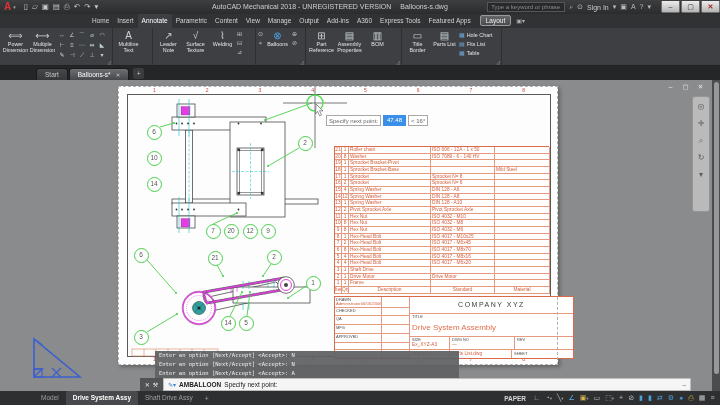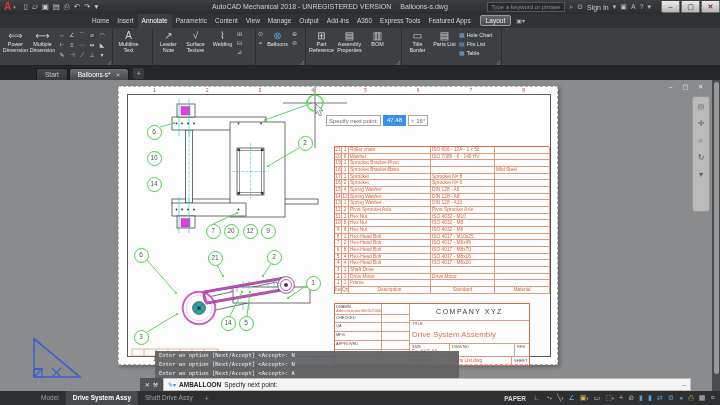--- a/index.html
+++ b/index.html
@@ -67,21 +67,21 @@
 .mg{stroke:#e03fe0;stroke-width:0.7;fill:none}
 .cy{stroke:#19c5c5;stroke-width:0.6;fill:none}
 .cyd{stroke:#19c5c5;stroke-width:0.5;fill:none;stroke-dasharray:3,1.5}
 .balloon{position:absolute;width:15px;height:15px;border:1.2px solid #49cf49;border-radius:50%;background:#fff;color:#555;font-size:6.5px;line-height:12.5px;text-align:center}
 
 #bom{position:absolute;left:216px;top:60px;width:215px;display:grid;grid-template-columns:7px 7px 82px 64px 55px;grid-auto-rows:6.68px;border-left:1px solid #d96a4a;border-top:1px solid #d96a4a;background:#fff}
 .bcell{border-right:1px solid #e59a80;border-bottom:1px solid #e59a80;font-size:4.8px;line-height:5.6px;color:#d3603f;overflow:hidden;white-space:nowrap;padding-left:1px}
 .bcell.num{text-align:center;padding-left:0}
 .bcell.bhead{text-align:center;padding-left:0}
 
-#tblock{position:absolute;left:216px;top:217px;width:196px;height:63px;border:1px solid #d96a4a;display:flex;background:#fff;font-size:4.2px;color:#555}
+#tblock{position:absolute;left:216px;top:210px;width:240px;height:63px;border:1px solid #d96a4a;display:flex;background:#fff;font-size:4.2px;color:#555}
 #tb-left{width:47px;display:flex;flex-direction:column;border-right:1px solid #e59a80}
 .aprow{border-bottom:1px solid #e59a80;padding:1px 1px 0 1px;overflow:hidden}
 .aplabel{font-size:4px;color:#4a4a4a;line-height:4px;display:block}
 .apval{display:flex;justify-content:space-between;font-size:4.2px;color:#d3603f;line-height:4.6px}
 #tb-mid{width:28px;display:flex;flex-direction:column;border-right:1px solid #e59a80}
 .midcell{border-bottom:1px solid #e59a80}
 #tb-right2{flex:1;display:flex;flex-direction:column}
 #company-cell{height:17px;border-bottom:1px solid #e59a80;display:flex;align-items:center;justify-content:center;font-size:7px;letter-spacing:1.5px;color:#3c3c3c}
 #title-cell{height:24px;border-bottom:1px solid #e59a80;position:relative}
 #title-cell .tiny{position:absolute;left:2px;top:1px;font-size:4px;color:#4a4a4a}

